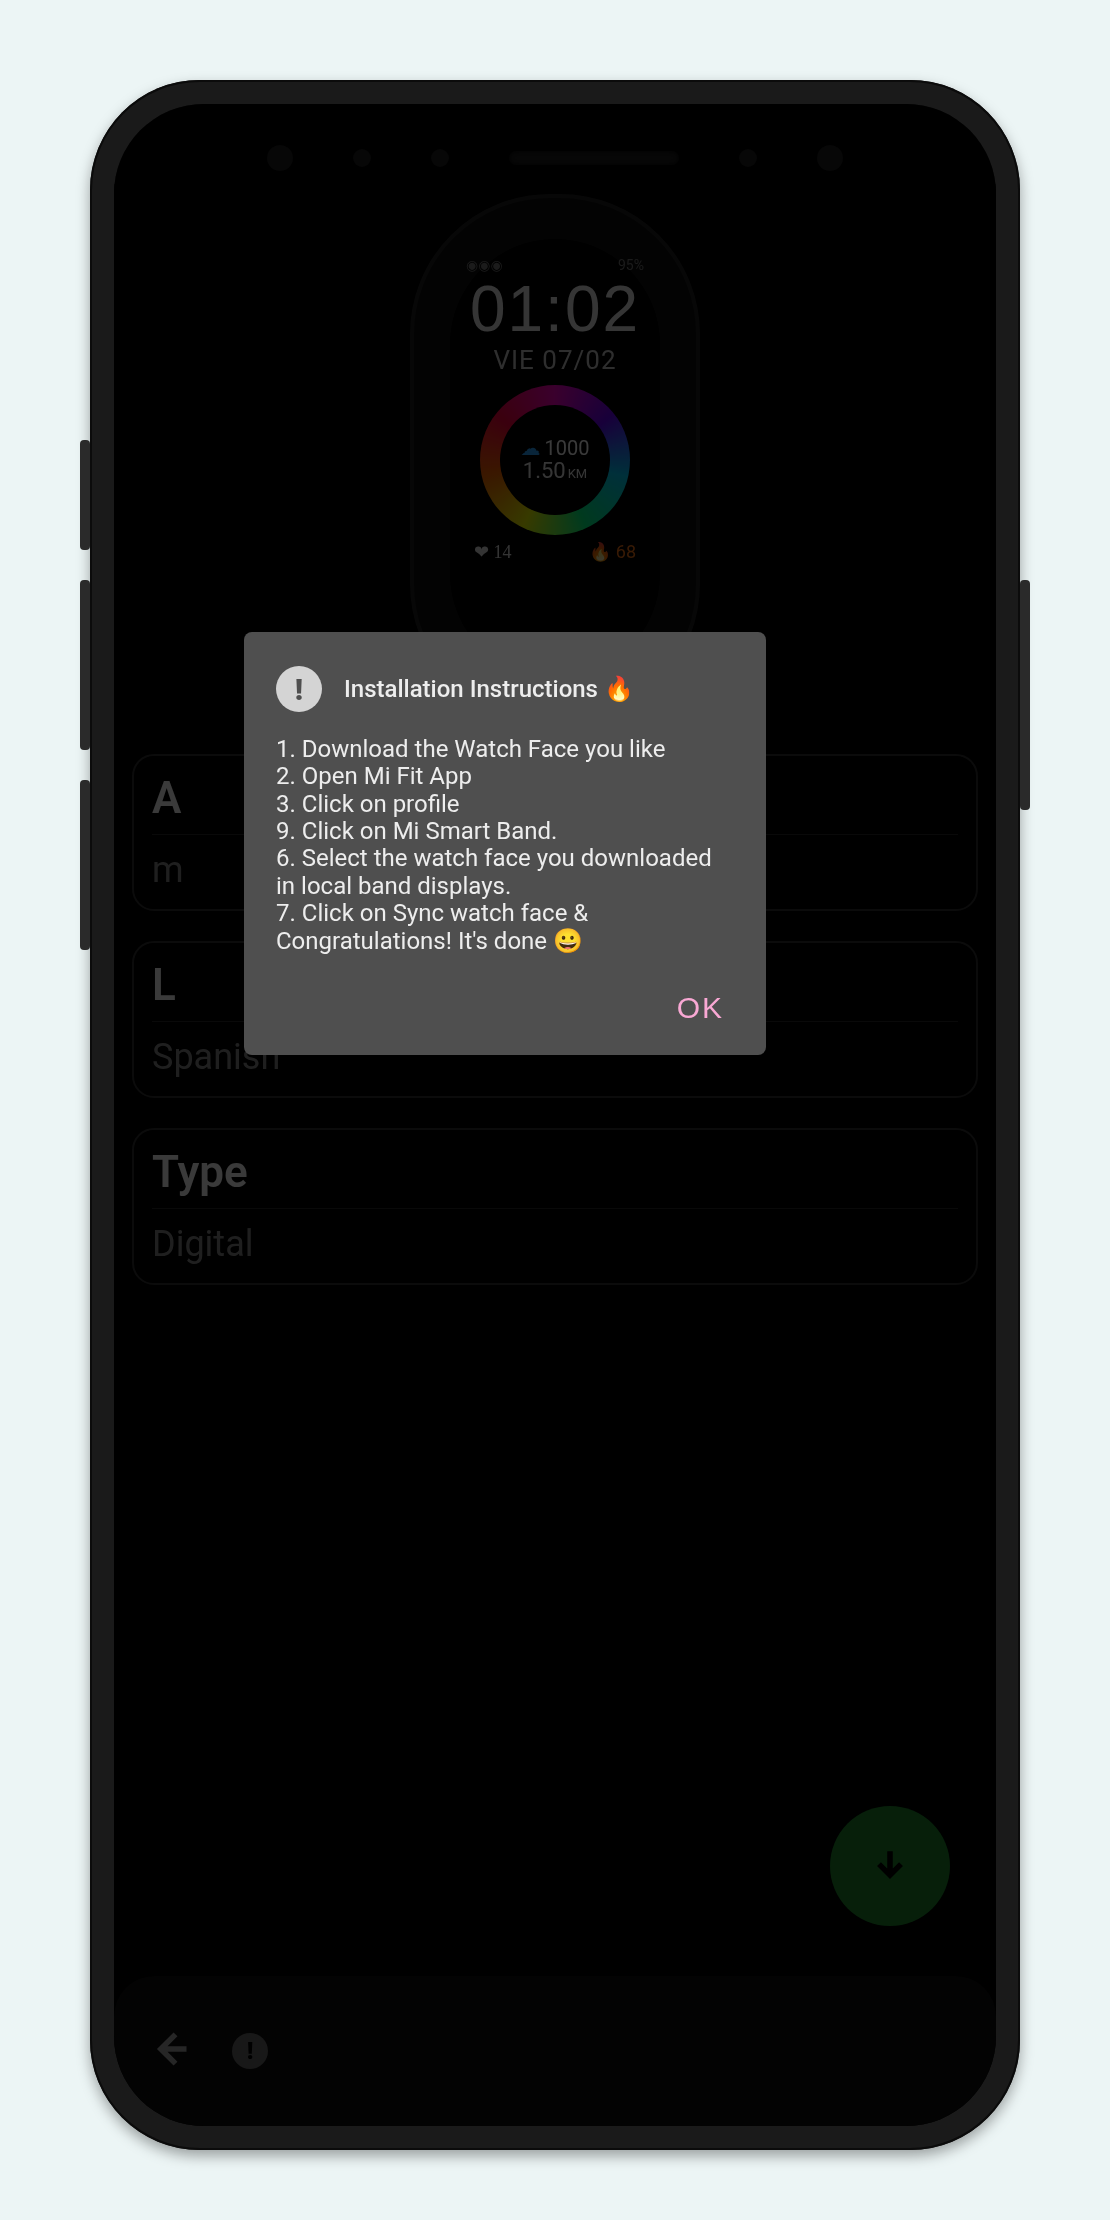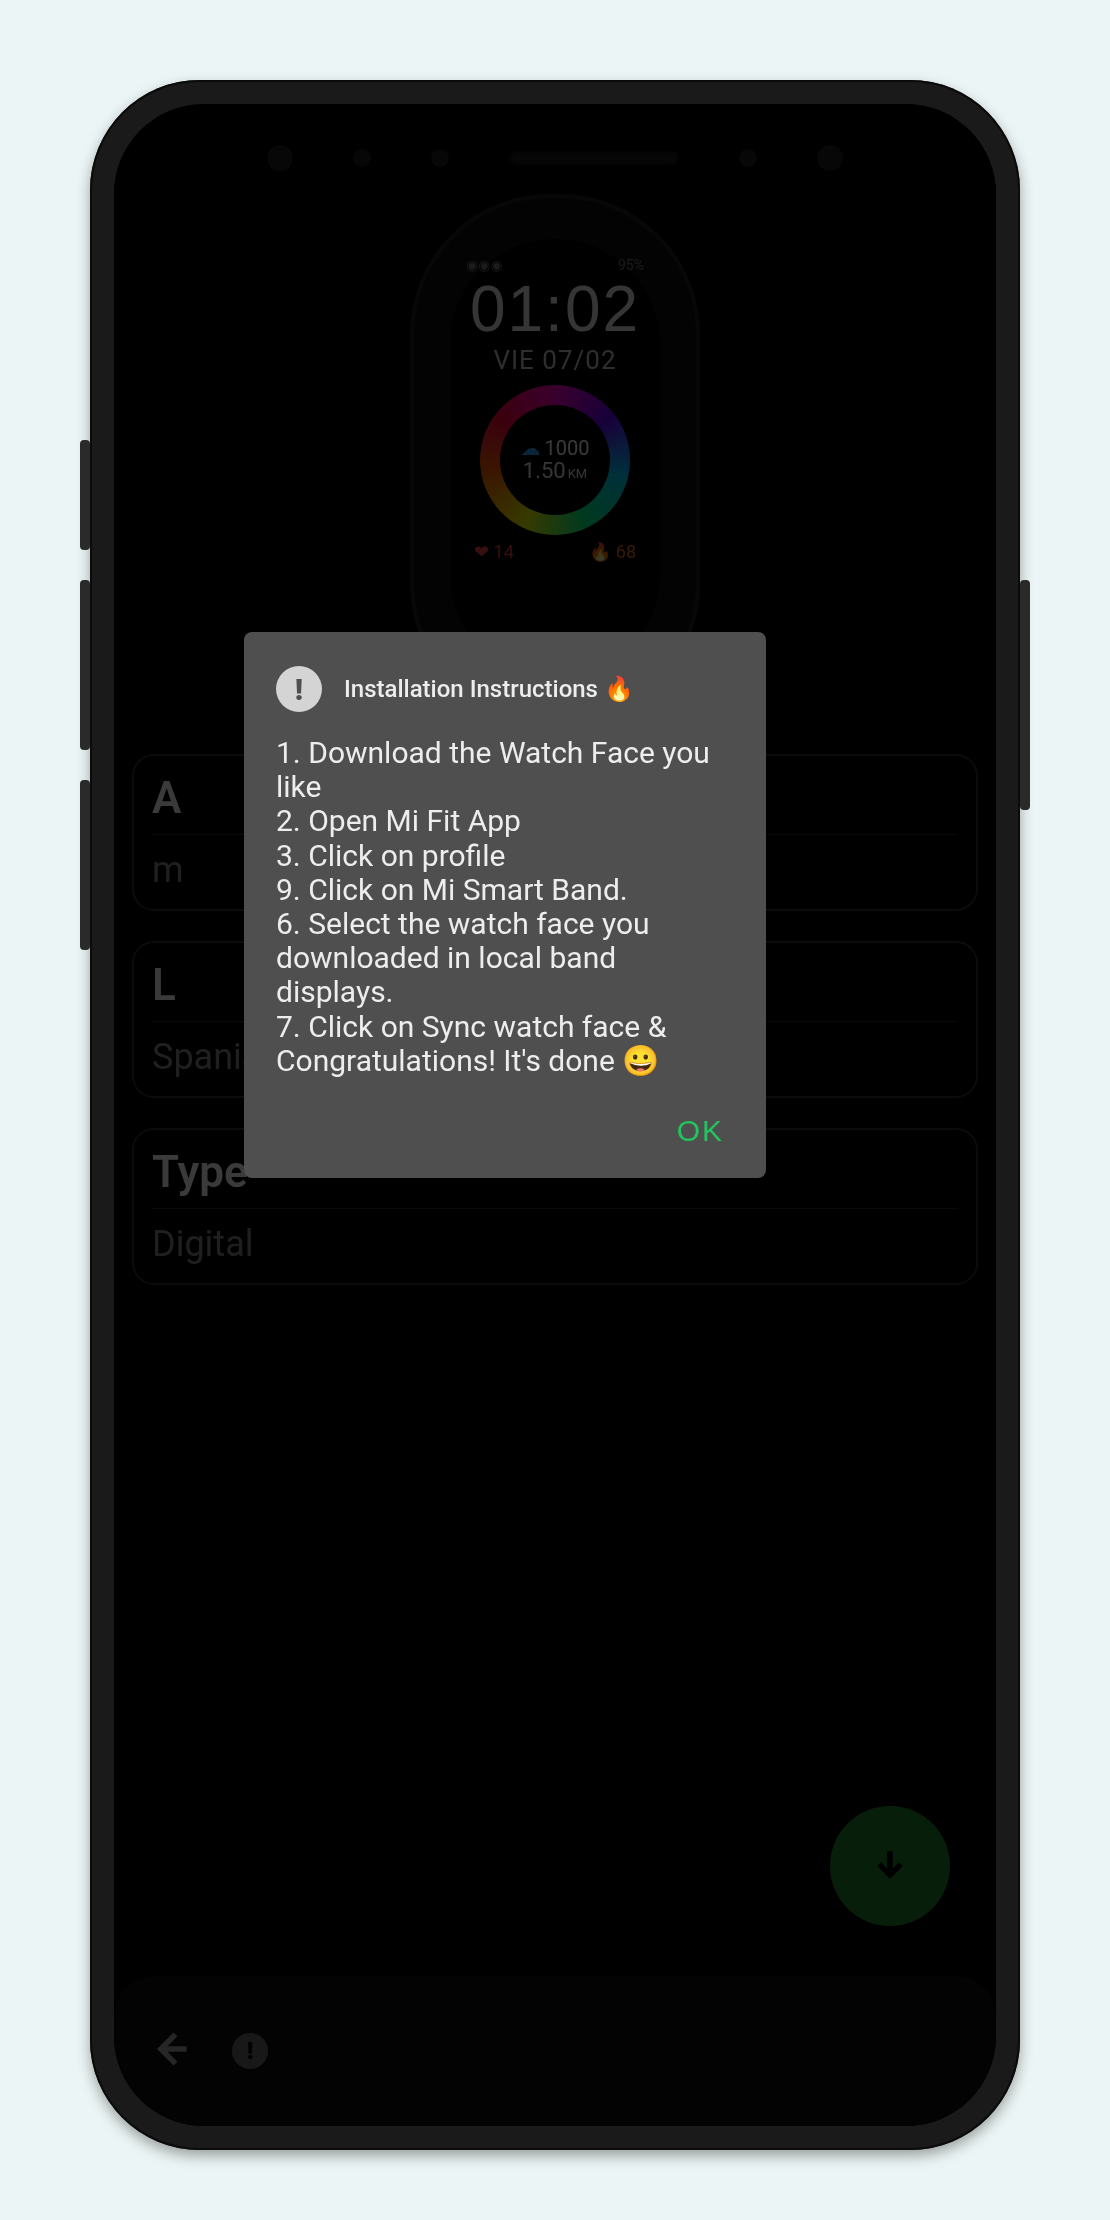--- a/index.html
+++ b/index.html
@@ -80,21 +80,21 @@
   .ring-inner {
     width:110px; height:110px; border-radius:50%; background:#000;
     display:flex; flex-direction:column; align-items:center; justify-content:center;
     font-size:20px; line-height:1.1;
   }
   .ring-inner .steps { display:flex; align-items:center; gap:4px; color:#fff;}
   .ring-inner .steps .cloud { color:#2aa3ff; }
   .ring-inner .dist { font-size:22px; }
   .ring-inner .dist small{ font-size:13px; margin-left:2px;}
   .wf-bottom{ display:flex; justify-content:space-between; padding:6px 14px 0; font-size:18px;}
-  .wf-bottom .hr { color:#ef4444; }
+  .wf-bottom .hr { color:#e5e5e5;font-family:Liberation Serif, serif; }
   .wf-bottom .cal { color:#f97316; }
 
   
   .cards { padding: 30px 18px 0; display:flex; flex-direction:column; gap:30px; }
   .card {
     border:2px solid #333; border-radius:22px; padding:16px 18px 18px;
   }
   .card-label { color:#fff; font-size:44px; font-weight:600; margin-bottom:6px;}
   .card-sep  { border:0; border-top:1px solid #2a2a2a; margin:10px 0 14px;}
   .card-value { color:#8d8d8d; font-size:36px; }
@@ -127,25 +127,25 @@
     padding:34px 32px 24px;
     color:#ededed;
   }
   .dlg-head{ display:flex; align-items:center; gap:22px; margin-bottom:24px;}
   .dlg-icon{
     width:46px; height:46px; border-radius:50%; background:#d4d4d4; color:#4f4f4f;
     display:flex; align-items:center; justify-content:center; font-weight:900; font-size:30px;
     flex-shrink:0;
   }
   .dlg-title{ font-size:24px; font-weight:500;}
-  .dlg-body{ font-size:30px; line-height:1.14; font-weight:400;}
+  .dlg-body{ font-size:24px; line-height:1.14; font-weight:400;}
   .dlg-body .row{}
   .dlg-act{ text-align:right; margin-top:30px;}
   .dlg-act button{
-    background:none; border:none; color:#22c55e; font-size:30px; font-weight:500;
+    background:none; border:none; color:#f9a8d4; font-size:30px; font-weight:500;
     letter-spacing:2px; cursor:pointer; padding:6px 10px;
   }
 </style>
 </head>
 <body>
 
 <div class="phone">
   <span class="side-btn side-l1"></span>
   <span class="side-btn side-l2"></span>
   <span class="side-btn side-l3"></span>

